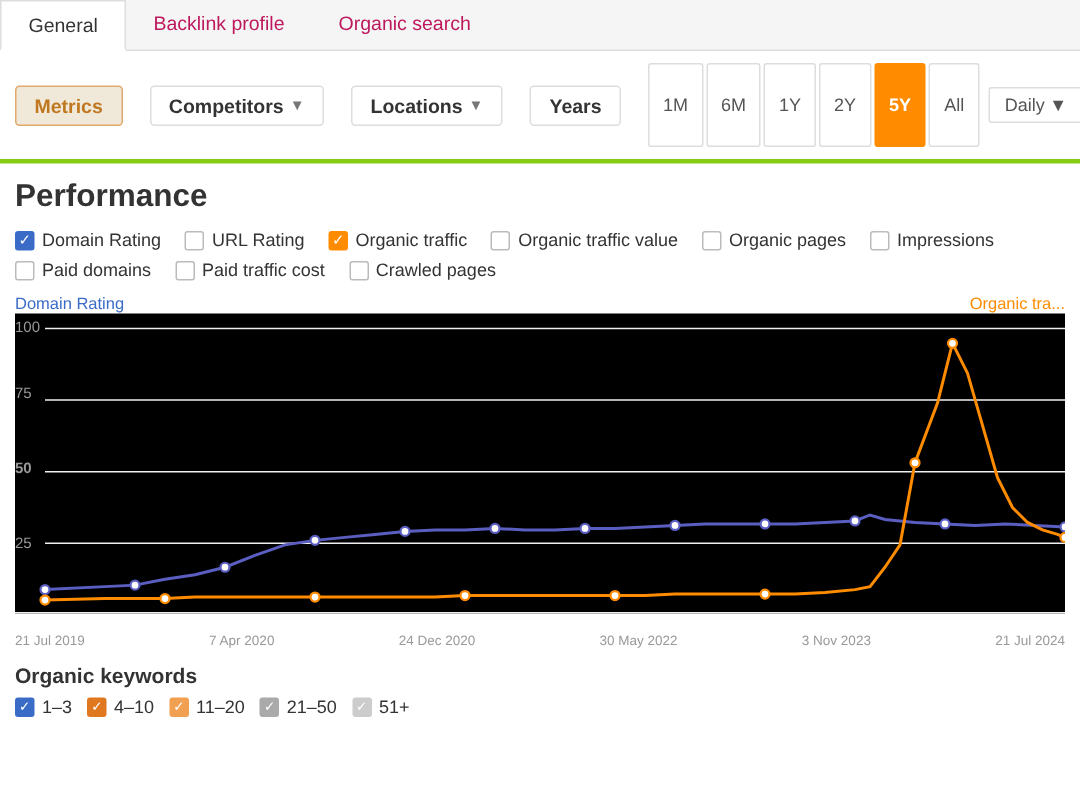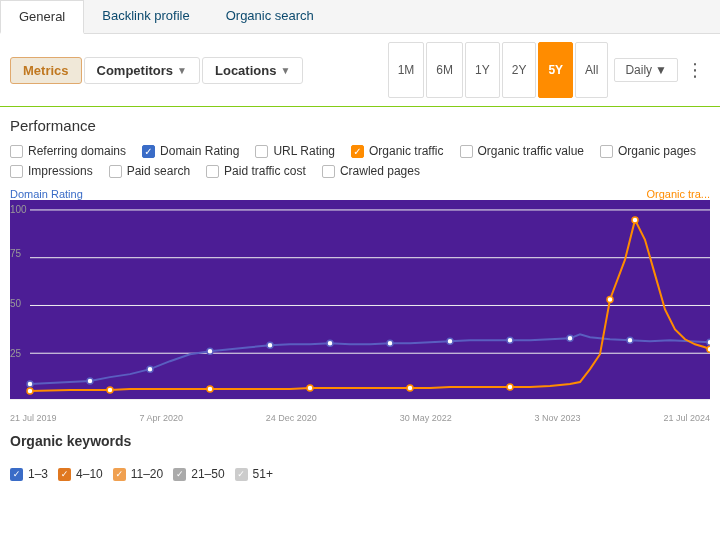--- a/index.html
+++ b/index.html
@@ -1,61 +1,61 @@
 <!DOCTYPE html>
 <html><head>
   <meta charset="utf-8">
   <style>
     * { box-sizing: border-box; margin: 0; padding: 0; }
     body { font-family: Arial, sans-serif; font-size: 13px; background: #fff; color: #333; width: 720px; height: 540px; overflow: hidden; }
 
     
     .top-tabs { display: flex; border-bottom: 1px solid #ddd; background: #f5f5f5; }
-    .top-tab { padding: 8px 18px; cursor: pointer; font-size: 13px; color: #0c4a6e; border-bottom: 2px solid transparent; }
+    .top-tab { padding: 8px 18px; cursor: pointer; font-size: 13px; color: #be185d; border-bottom: 2px solid transparent; }
     .top-tab.active { background: #fff; color: #333; border-bottom: 2px solid transparent; border-top: 1px solid #ddd; border-left: 1px solid #ddd; border-right: 1px solid #ddd; margin-bottom: -1px; }
 
     
-    .toolbar { display: flex; align-items: center; padding: 8px 10px; border-bottom: 1px solid #84cc16; gap: 2px; }
+    .toolbar { display: flex; align-items: center; padding: 8px 10px; border-bottom: 3px solid #84cc16; gap: 18px; }
     .toolbar-btn { display: flex; align-items: center; gap: 4px; padding: 5px 12px; border: 1px solid #ddd; border-radius: 3px; cursor: pointer; font-size: 13px; background: #fff; color: #333; font-weight: bold; }
     .toolbar-btn.active { background: #f0e8d8; border-color: #e0a96d; color: #c07820; font-weight: bold; }
     .toolbar-btn .chevron { font-size: 10px; color: #777; }
     .time-filters { margin-left: auto; display: flex; align-items: center; gap: 2px; }
     .time-btn { padding: 20px 9px; border: 1px solid #ddd; background: #fff; cursor: pointer; font-size: 12px; color: #555; border-radius: 2px; }
     .time-btn.active { background: #ff8c00; color: #fff; border-color: #ff8c00; font-weight: bold; }
     .daily-btn { display: flex; align-items: center; gap: 3px; padding: 4px 10px; border: 1px solid #ddd; background: #fff; cursor: pointer; font-size: 12px; color: #555; border-radius: 2px; margin-left: 4px; }
     .more-btn { padding: 4px 6px; cursor: pointer; color: #555; font-size: 18px; }
 
     
-    .section-title { font-size: 15px; font-weight: normal; padding: 10px 10px 6px 10px; }
+    .section-title { font-size: 21px; font-weight: bold; padding: 10px 10px 6px 10px; }
 
     
     .checkbox-row { display: flex; flex-wrap: wrap; gap: 6px 16px; padding: 4px 10px; align-items: center; }
     .cb-item { display: flex; align-items: center; gap: 5px; cursor: pointer; font-size: 12px; }
     .cb-box { width: 13px; height: 13px; border: 1px solid #bbb; border-radius: 2px; display: flex; align-items: center; justify-content: center; background: #fff; }
     .cb-box.checked-blue { background: #3a6cc7; border-color: #3a6cc7; }
     .cb-box.checked-orange { background: #ff8c00; border-color: #ff8c00; }
     .cb-check { color: #fff; font-size: 10px; }
 
     
     .chart-container { position: relative; margin: 6px 0 0 0; padding: 0 10px; }
     .chart-labels { display: flex; justify-content: space-between; }
     .label-left { font-size: 11px; color: #3a6cc7; }
     .label-right { font-size: 11px; color: #ff8c00; }
 
-    .chart-area { position: relative; width: 100%; height: 200px; background: #4c1d95; border-bottom: 1px solid #eee; overflow: hidden; }
+    .chart-area { position: relative; width: 100%; height: 200px; background: #000000; border-bottom: 1px solid #eee; overflow: hidden; }
 
     .y-label { position: absolute; left: 0; font-size: 10px; color: #999; }
 
     
     .x-labels { display: flex; justify-content: space-between; padding: 2px 0; margin-top: 11px; }
     .x-label { font-size: 9px; color: #999; text-align: center; }
 
     
     .keywords-section { padding: 8px 10px 4px 10px; }
-    .keywords-title { font-size: 14px; font-weight: bold; margin-bottom: 18px; }
+    .keywords-title { font-size: 14px; font-weight: bold; margin-bottom: 6px; }
     .kw-badges { display: flex; gap: 10px; align-items: center; }
     .kw-badge { display: flex; align-items: center; gap: 5px; font-size: 12px; }
     .kw-cb { width: 13px; height: 13px; border-radius: 2px; display: flex; align-items: center; justify-content: center; }
     .kw-cb.blue { background: #3a6cc7; }
     .kw-cb.orange { background: #e07820; }
     .kw-cb.light-orange { background: #f0a050; }
     .kw-cb.gray-check { background: #aaa; }
     .kw-cb.light-gray { background: #ccc; }
     .kw-check { color: #fff; font-size: 9px; }
 
@@ -74,44 +74,43 @@
   <div class="toolbar-btn active">
     <span>Metrics</span>
   </div>
   <div class="toolbar-btn">
     <span>Competitors</span>
     <span class="chevron">▼</span>
   </div>
   <div class="toolbar-btn">
     <span>Locations</span>
     <span class="chevron">▼</span>
+  </div>
+  <div class="toolbar-btn">
+    <span>Years</span>
   </div>
   <div class="time-filters">
     <div class="time-btn">1M</div>
     <div class="time-btn">6M</div>
     <div class="time-btn">1Y</div>
     <div class="time-btn">2Y</div>
     <div class="time-btn active">5Y</div>
     <div class="time-btn">All</div>
     <div class="daily-btn">
       <span>Daily</span>
       <span>▼</span>
     </div>
   </div>
   <div class="more-btn">⋮</div>
 </div>
 
 <div class="section-title">Performance</div>
 
 <div class="checkbox-row">
 
-  <div class="cb-item">
-    <div class="cb-box"></div>
-    <span>Referring domains</span>
-  </div>
 
   <div class="cb-item">
     <div class="cb-box checked-blue">
       <span class="cb-check">✓</span>
     </div>
     <span>Domain Rating</span>
   </div>
 
   <div class="cb-item">
     <div class="cb-box"></div>
@@ -133,21 +132,21 @@
   <div class="cb-item">
     <div class="cb-box"></div>
     <span>Organic pages</span>
   </div>
   <div class="cb-item">
     <div class="cb-box"></div>
     <span>Impressions</span>
   </div>
   <div class="cb-item">
     <div class="cb-box"></div>
-    <span>Paid search</span>
+    <span>Paid domains</span>
   </div>
   <div class="cb-item">
     <div class="cb-box"></div>
     <span>Paid traffic cost</span>
   </div>
   <div class="cb-item">
     <div class="cb-box"></div>
     <span>Crawled pages</span>
   </div>
 </div>
@@ -155,21 +154,21 @@
 <div class="chart-container">
   <div class="chart-labels">
     <span class="label-left">Domain Rating</span>
     <span class="label-right">Organic tra...</span>
   </div>
 
   <div class="chart-area">
 
     <span class="y-label" style="top:4px;">100</span>
     <span class="y-label" style="top:48px;text-align:center;">75</span>
-    <span class="y-label" style="top:98px;">50</span>
+    <span class="y-label" style="top:98px;font-weight:bold;">50</span>
     <span class="y-label" style="top:148px;">25</span>
 
     <svg class="chart-svg" viewBox="0 0 700 200" preserveAspectRatio="none">
 
       <line x1="20" y1="10" x2="700" y2="10" stroke="#f0f0f0" stroke-width="1"></line>
       <line x1="20" y1="58" x2="700" y2="58" stroke="#f0f0f0" stroke-width="1"></line>
       <line x1="20" y1="106" x2="700" y2="106" stroke="#f0f0f0" stroke-width="1"></line>
       <line x1="20" y1="154" x2="700" y2="154" stroke="#f0f0f0" stroke-width="1"></line>
 
       <polyline points="20,185 60,183 80,182 100,178 120,175 140,170 160,162 180,155 200,152 220,150 240,148 260,146 280,145 300,145 320,144 340,145 360,145 380,144 400,144 420,143 440,142 460,141 480,141 500,141 520,141 540,140 560,139 570,135 580,138 590,139 600,140 620,141 640,142 660,141 680,142 700,143" fill="none" stroke="#5a5ec0" stroke-width="2"></polyline>

